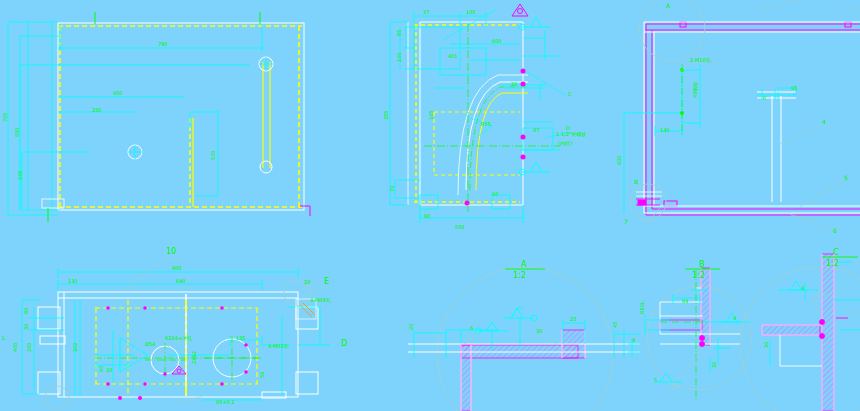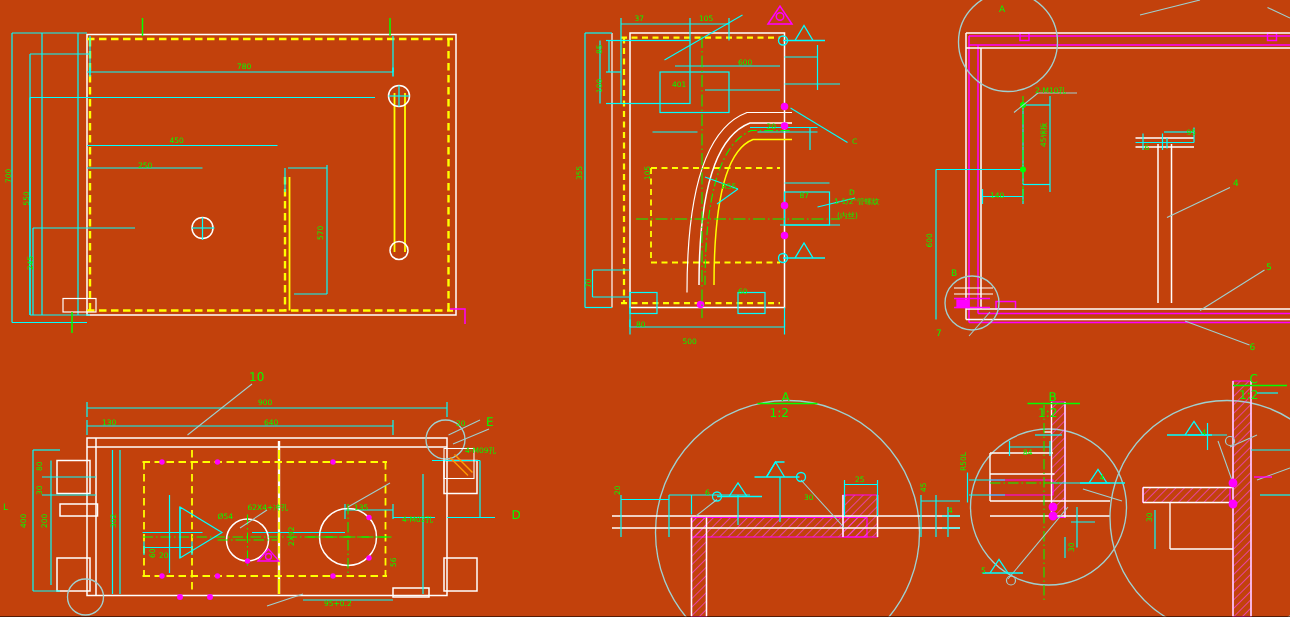--- a/index.html
+++ b/index.html
@@ -1,17 +1,17 @@
 <!DOCTYPE html>
 <html><head>
 <meta charset="utf-8">
 <style>
   html,body{margin:0;padding:0;background:#000;}
   body{width:860px;height:411px;overflow:hidden;font-family:"DejaVu Sans",sans-serif;}
-  #cad{position:relative;width:860px;height:411px;background:#c2410c;}
+  #cad{position:relative;width:860px;height:411px;background:#7dd3fc;}
   #cad svg{position:absolute;left:0;top:0;}
   text{font-family:"DejaVu Sans",sans-serif;font-size:5px;fill:#00ff00;}
   .t{font-size:5px;fill:#00ff00;}
   .tw{font-size:6px;fill:#00ff00;}
   .tbig{font-size:8px;fill:#00ff00;}
 </style>
 </head>
 <body>
 
 <div id="cad">

